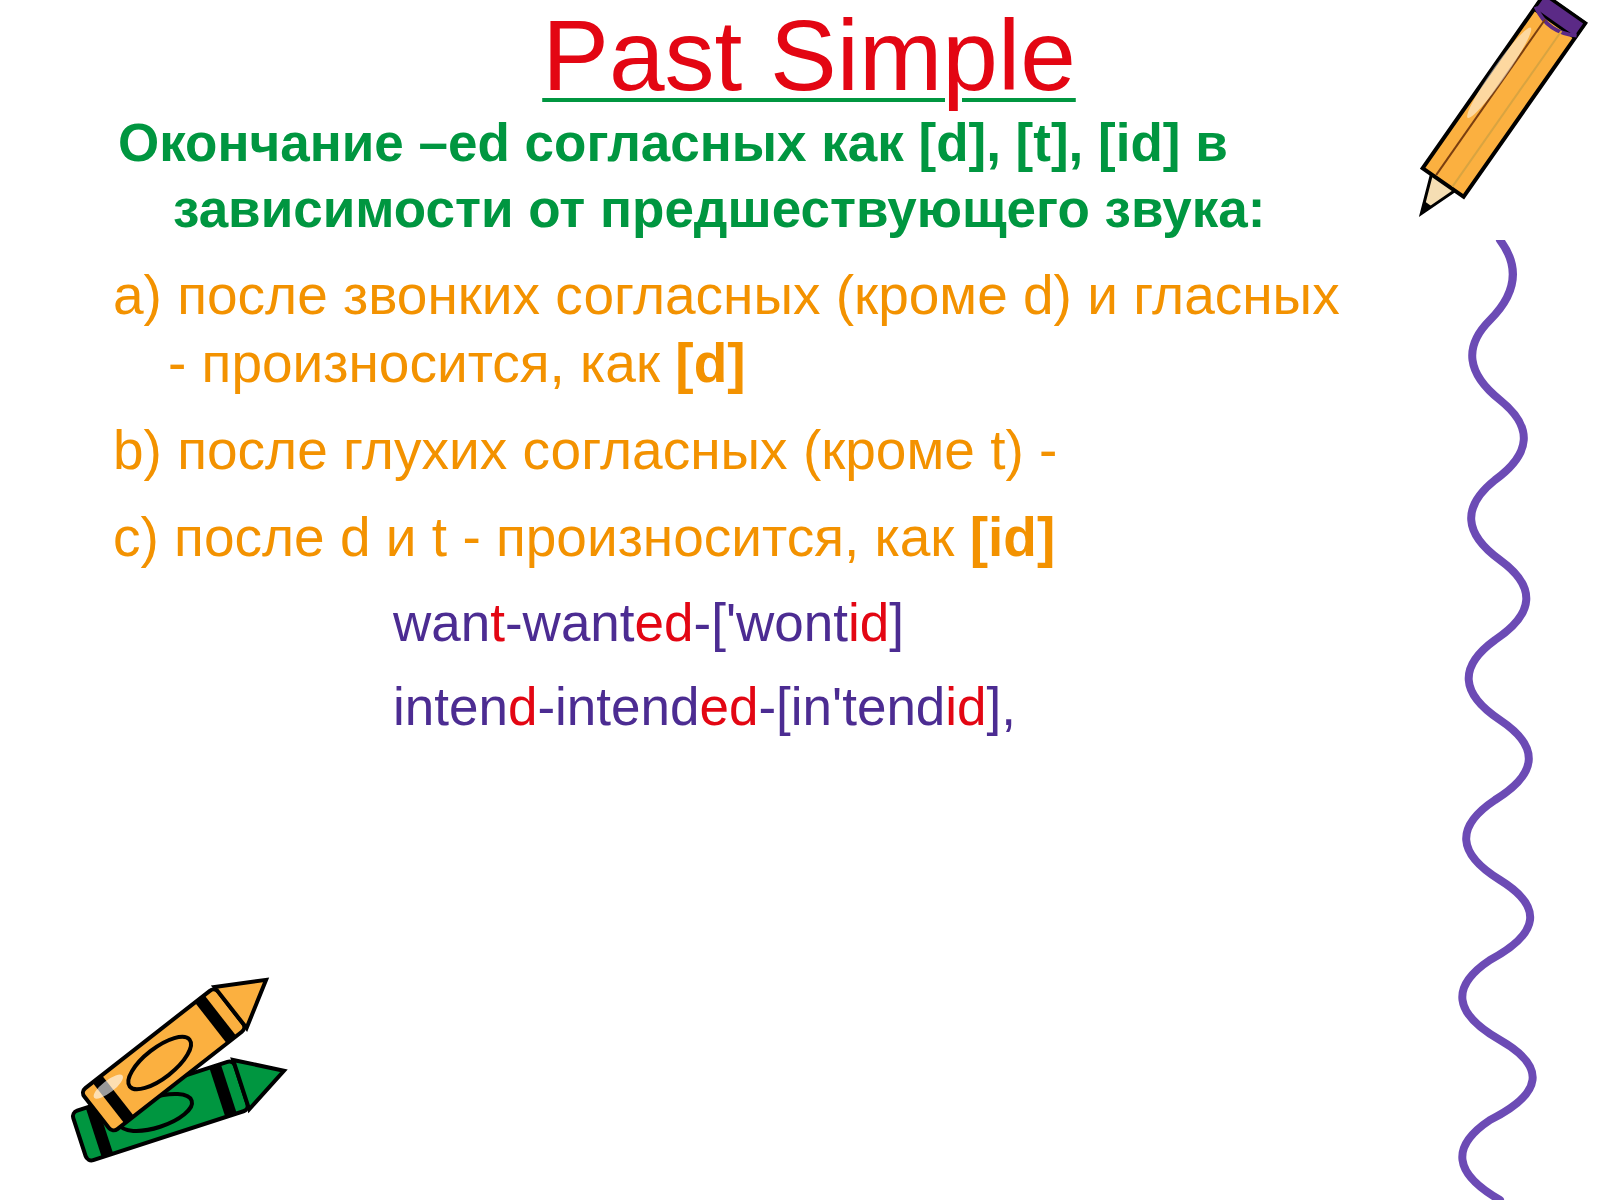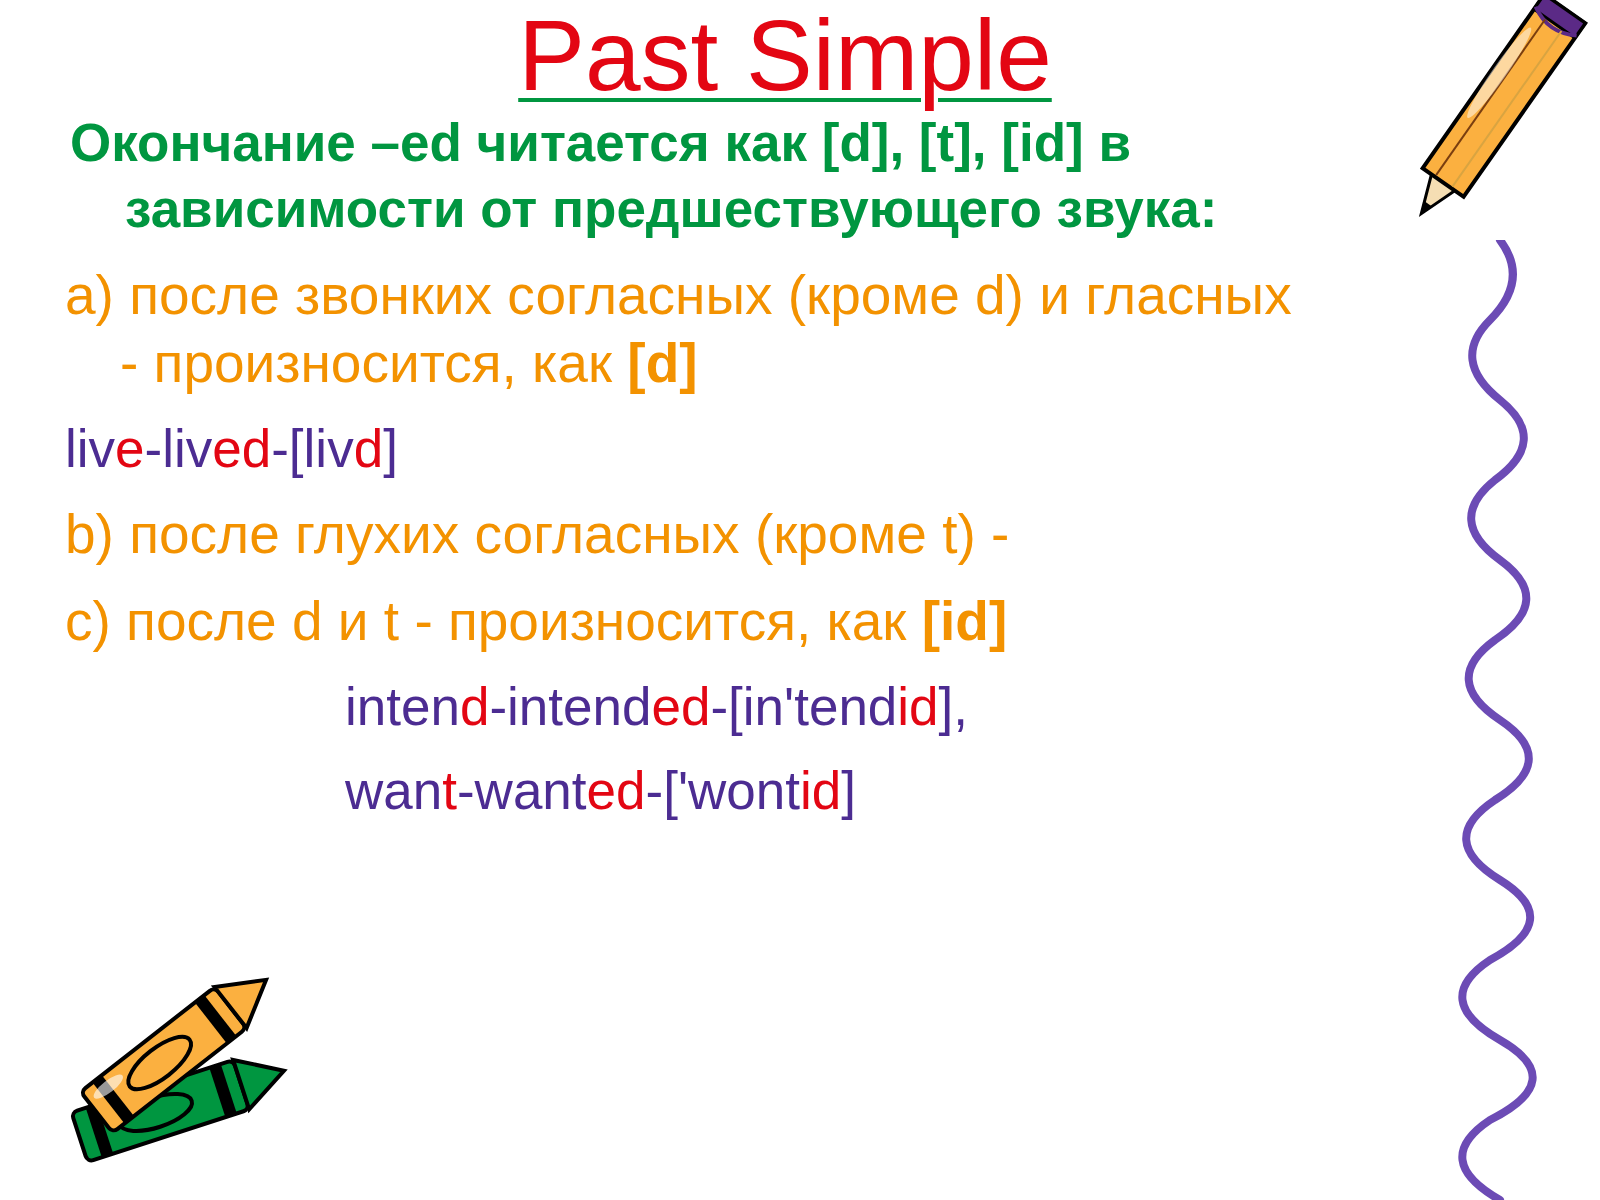--- a/index.html
+++ b/index.html
@@ -5,21 +5,21 @@
     * { margin: 0; padding: 0; box-sizing: border-box; }
     body {
       width: 1600px;
       height: 1200px;
       background: #ffffff;
       font-family: "Comic Sans MS", cursive, sans-serif;
       position: relative;
       overflow: hidden;
     }
     .content {
-      padding: 0 95px 0 65px;
+      padding: 0 95px 0 113px;
       position: relative;
       z-index: 2;
     }
     .title {
       text-align: center;
       font-size: 100px;
       color: #e30613;
       text-decoration: underline;
       text-decoration-color: #009640;
       text-decoration-thickness: 4px;
@@ -114,42 +114,39 @@
     <rect x="165" y="100" width="12" height="52" fill="#000"></rect>
     <ellipse cx="100" cy="126" rx="38" ry="15" fill="none" stroke="#000" stroke-width="4"></ellipse>
     <ellipse cx="45" cy="113" rx="18" ry="6" fill="#fff" opacity="0.6"></ellipse>
   </g>
 </svg>
 
 <div class="content">
   <h1 class="title">Past Simple</h1>
 
   <p class="intro">
-    <span>Окончание –ed читается как [d], [t], [id] в</span><br>
+    <span>Окончание –ed согласных как [d], [t], [id] в</span><br>
     <span class="indent">зависимости от предшествующего звука:</span>
   </p>
 
   <p class="rule">
     <span class="orange">a) </span><span class="orange">после звонких согласных (кроме d) и гласных</span><br>
     <span class="indent"><span class="orange">- произносится, как </span><span class="orange bold">[d]</span></span>
   </p>
 
-  <p class="example">
-    <span class="purple">liv</span><span class="red">e</span><span class="purple">-liv</span><span class="red">ed</span><span class="purple">-[liv</span><span class="red">d</span><span class="purple">]</span>
-  </p>
 
   <p class="rule">
     <span class="orange">b) </span><span class="orange">после глухих согласных (кроме t) -</span><br>
   </p>
 
 
   <p class="rule">
     <span class="orange">c) </span><span class="orange">после d и t - произносится, как </span><span class="orange bold">[id]</span>
   </p>
 
   <p class="example indented">
-    <span class="purple">inten</span><span class="red">d</span><span class="purple">-intend</span><span class="red">ed</span><span class="purple">-[in'tend</span><span class="red">id</span><span class="purple">],</span>
+    <span class="purple">wan</span><span class="red">t</span><span class="purple">-want</span><span class="red">ed</span><span class="purple">-['wont</span><span class="red">id</span><span class="purple">]</span>
   </p>
 
   <p class="example indented">
-    <span class="purple">wan</span><span class="red">t</span><span class="purple">-want</span><span class="red">ed</span><span class="purple">-['wont</span><span class="red">id</span><span class="purple">]</span>
+    <span class="purple">inten</span><span class="red">d</span><span class="purple">-intend</span><span class="red">ed</span><span class="purple">-[in'tend</span><span class="red">id</span><span class="purple">],</span>
   </p>
 </div>
 
 </body></html>

